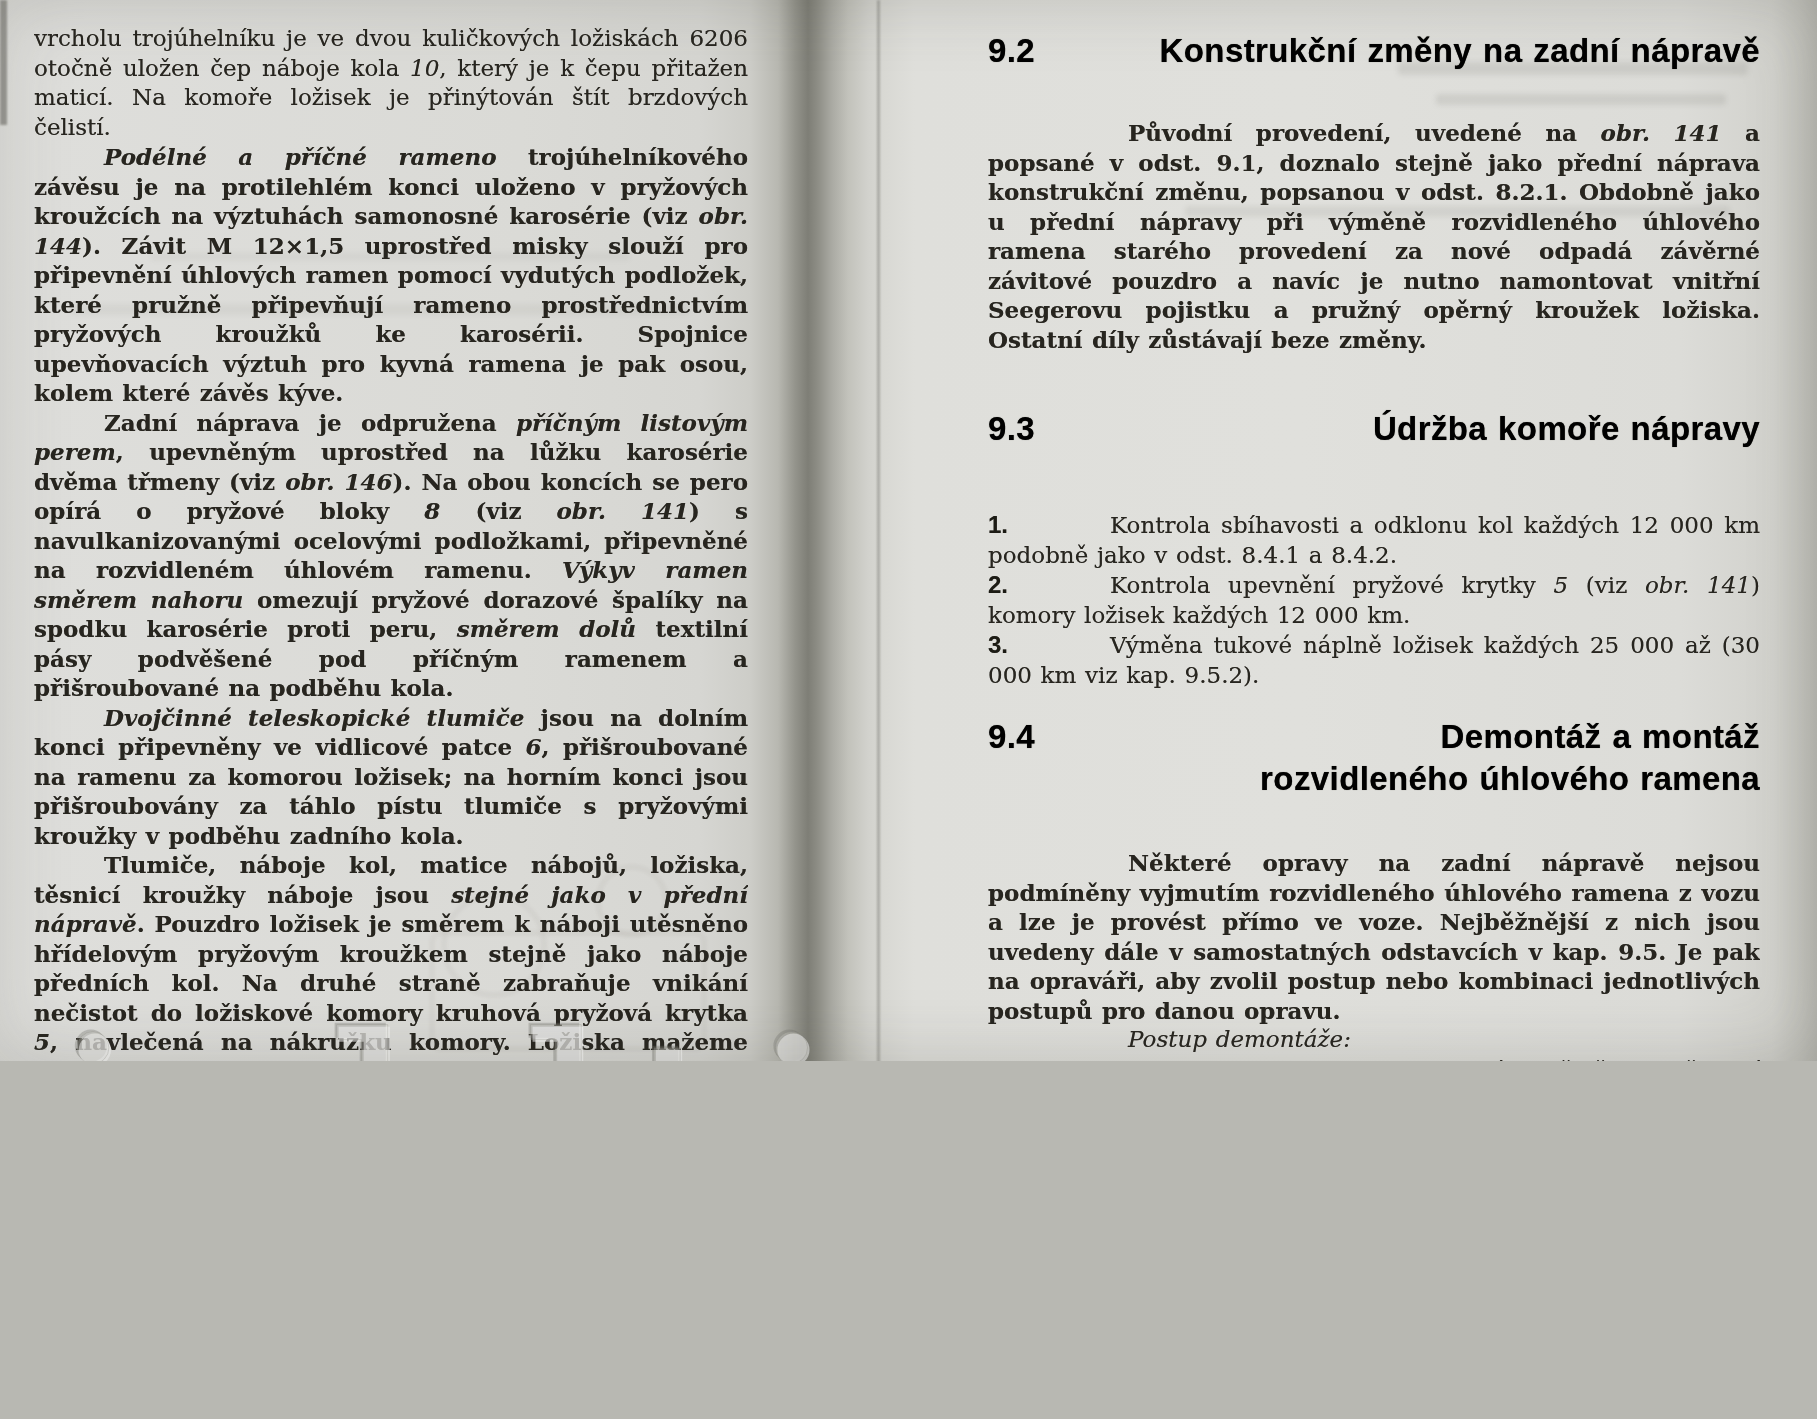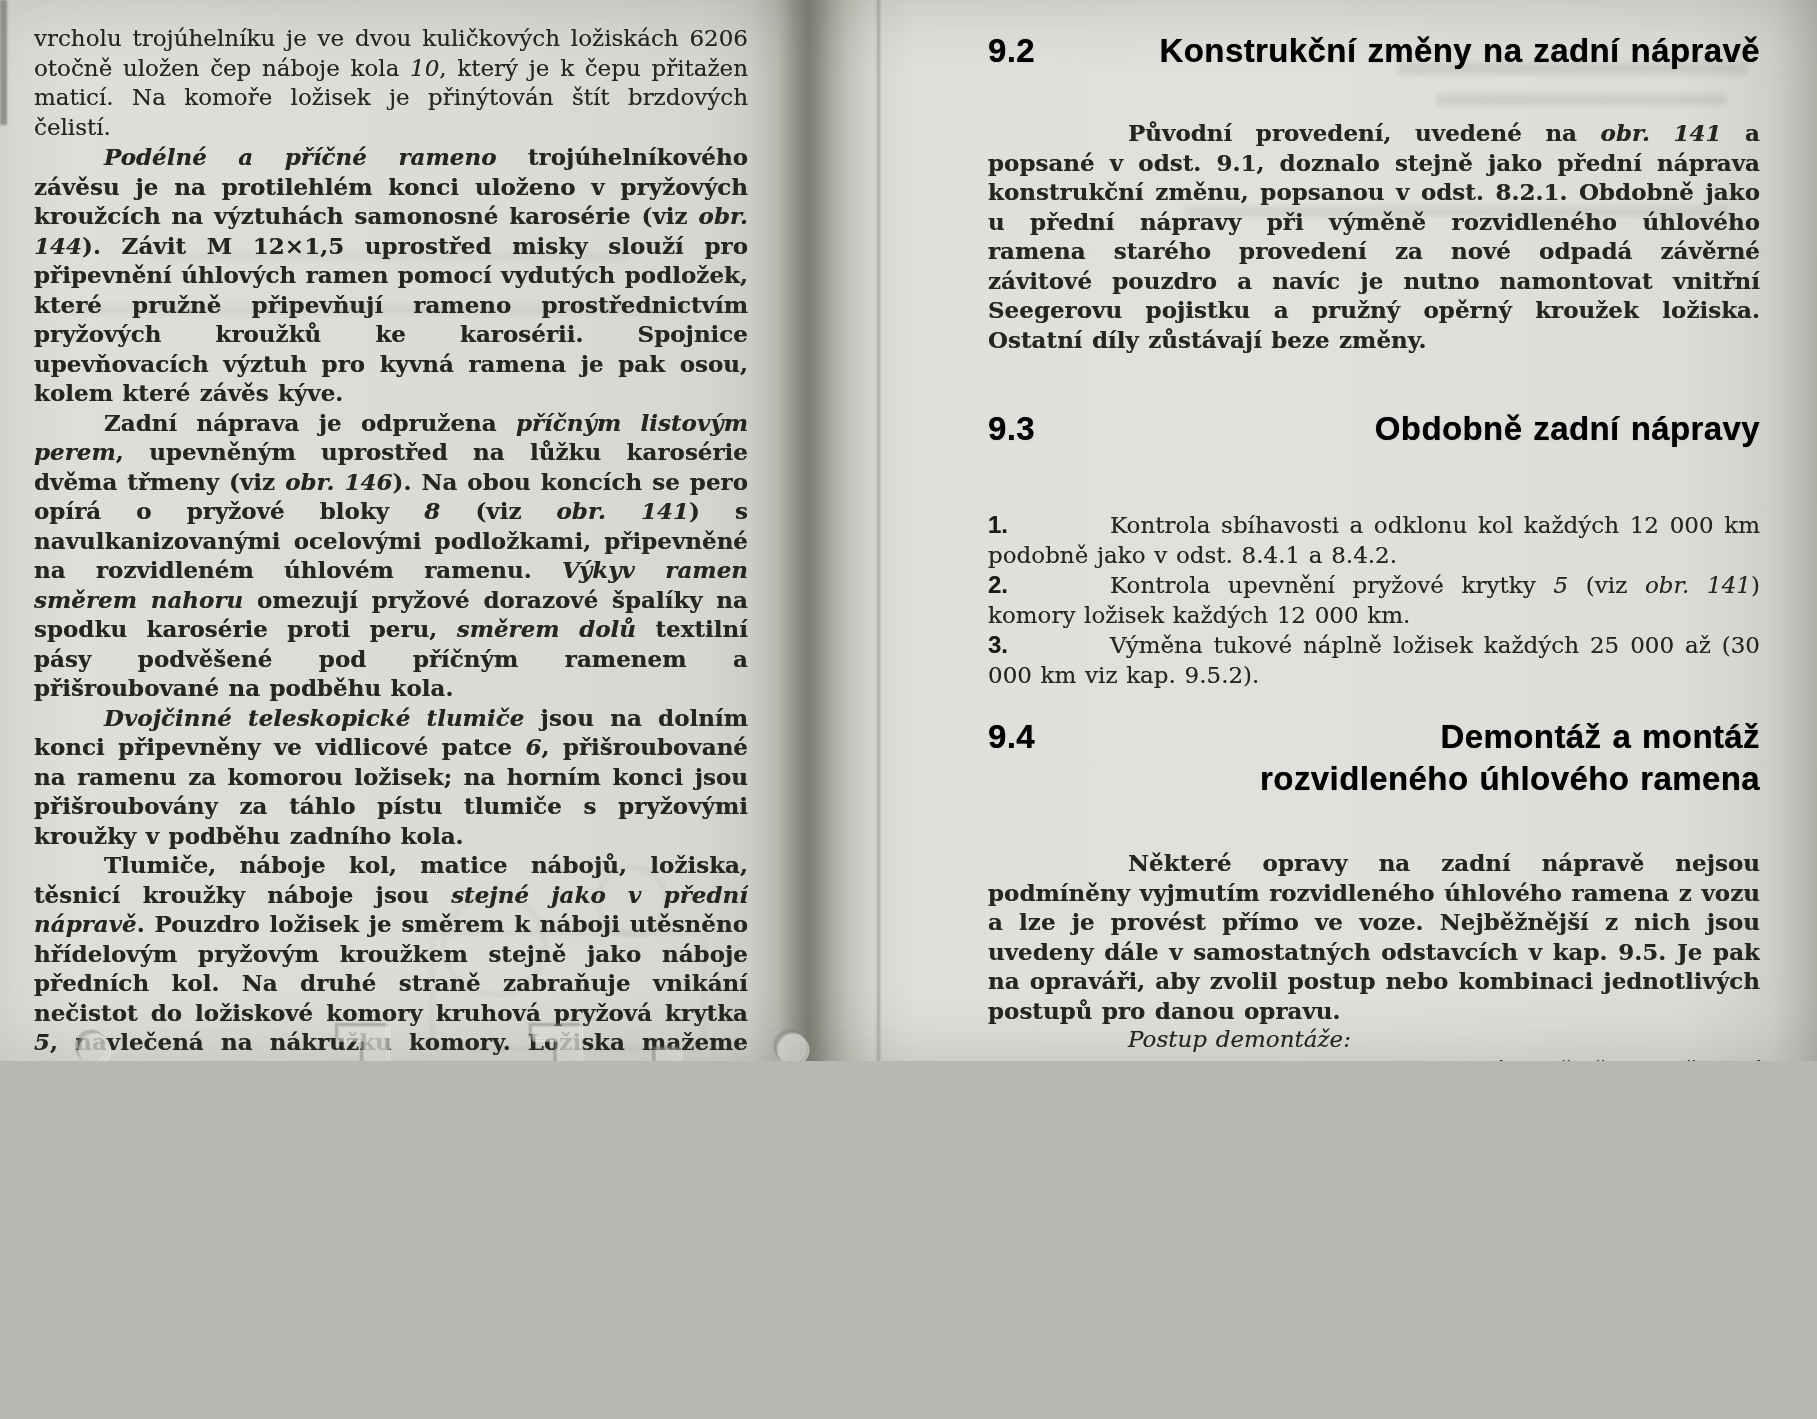--- a/index.html
+++ b/index.html
@@ -95,21 +95,21 @@
 
   <div class="col right-col">
     <div class="h2 first">
       <span class="hnum">9.2</span>
       <span class="htitle">Konstrukční změny na zadní nápravě</span>
     </div>
     <p class="ind">Původní provedení, uvedené na <i>obr. 141</i> a popsané v odst. 9.1, doznalo stejně jako přední náprava konstrukční změnu, popsanou v odst. 8.2.1. Obdobně jako u přední nápravy při výměně rozvidleného úhlového ramena starého provedení za nové odpadá závěrné závitové pouzdro a navíc je nutno namontovat vnitřní Seegerovu pojistku a pružný opěrný kroužek ložiska. Ostatní díly zůstávají beze změny.</p>
 
     <div class="h2 mt">
       <span class="hnum">9.3</span>
-      <span class="htitle">Obdobně zadní nápravy</span>
+      <span class="htitle">Údržba komoře nápravy</span>
     </div>
     <p class="item">
       <span class="inum">1.</span><span>Kontrola sbíhavosti a odklonu kol každých 12 000 km podobně jako v odst. 8.4.1 a 8.4.2.</span>
     </p>
     <p class="item">
       <span class="inum">2.</span><span>Kontrola upevnění pryžové krytky <i>5</i> (viz <i>obr. 141</i>) komory ložisek každých 12 000 km.</span>
     </p>
     <p class="item">
       <span class="inum">3.</span><span>Výměna tukové náplně ložisek každých 25 000 až (30 000 km viz kap. 9.5.2).</span>
     </p>

